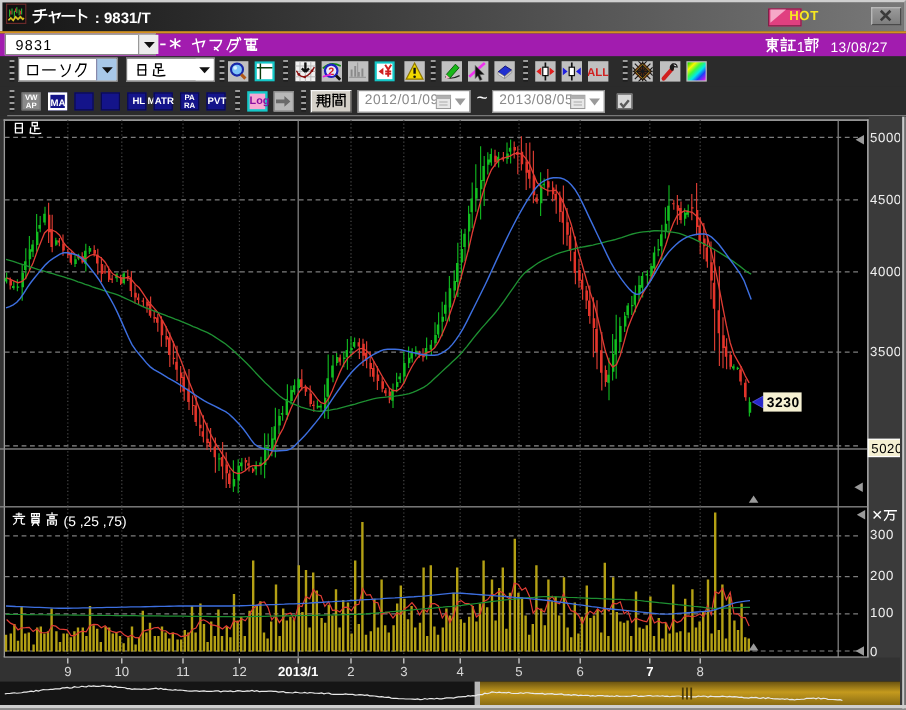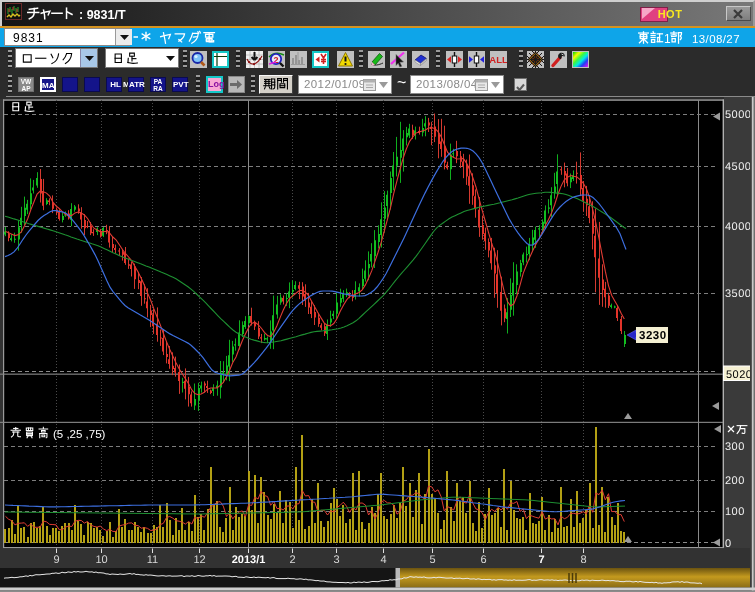--- a/index.html
+++ b/index.html
@@ -36,21 +36,21 @@
       </svg>
 <div class="abs" style="left:638px;top:5px;width:28px;height:14.5px;background:#e04080;border:1px solid #802048;">
         <div class="abs" style="left:1px;top:0;width:0;height:0;border-left:13px solid #f6a8c8;border-bottom:11px solid transparent"></div>
         <div class="abs" style="left:13px;top:0px;width:32px;text-align:center;font-size:11px;font-weight:bold;color:#f8e820;letter-spacing:0.5px">HOT</div>
       </div>
 <div class="abs" style="left:724px;top:4px;width:25px;height:15px;background:linear-gradient(#9a9a9a,#7e7e7e);border:1px solid #4a4a4a;border-top-color:#c8c8c8;border-left-color:#c8c8c8"><svg width="23" height="13">
           <path d="M7 2 L15 10 M15 2 L7 10" stroke="#3a3a3a" stroke-width="2.2"></path>
         </svg></div>
 </div>
 <div class="abs" style="left:0;top:25.5px;width:755px;height:2px;background:#d39220"></div>
-<div class="abs" style="left:0;top:27.5px;width:755px;height:19.5px;background:#0ea5e9">
+<div class="abs" style="left:0;top:27.5px;width:755px;height:19.5px;background:#a21caf">
 <div class="abs" style="left:4px;top:0px;width:126px;height:18px;background:#fff;border:1px solid #888">
         <div class="abs" style="left:8px;top:2px;font-size:12px;color:#000;letter-spacing:1px">9831</div>
         <div class="abs" style="left:110px;top:0px;width:17px;height:16px;background:#ececec;border-left:1px solid #999"><svg width="17" height="16">
             <path d="M4 6 L8.5 11 L13 6 Z" fill="#111"></path>
           </svg></div>
       </div>
 <svg class="abs" style="left:133px;top:1.5px" width="100" height="17" viewBox="0 0 100 17">
         <path d="M0.5,8 H5" stroke="#fff" stroke-width="1.5"></path>
         <g transform="translate(7,2) scale(0.75)" stroke="#fff" fill="none" stroke-width="1.87" stroke-linecap="square">
           <g transform="translate(0.0,0)">
@@ -337,21 +337,21 @@
           <rect x="0.5" y="1.5" width="12" height="11" fill="#e8e8e8" stroke="#9a9a9a"></rect>
           <rect x="0.5" y="1.5" width="12" height="3" fill="#b0b0b0"></rect>
           <path d="M3 7 H10 M3 9.5 H10" stroke="#aaa"></path>
         </svg>
         <svg class="abs" style="left:79px;top:4px" width="11" height="10">
           <path d="M1 2 L5.5 8 L10 2 Z" fill="#9a9a9a"></path>
         </svg>
       </div>
 <div class="abs" style="left:397px;top:2px;color:#fff;font-size:16px">~</div>
 <div class="abs" style="left:410px;top:3.5px;width:94px;height:18.5px;background:#fff;border:1px solid #8a8a8a;color:#8a8a8a">
-        <div class="abs" style="left:5px;top:2px;font-size:11.5px;letter-spacing:0.4px">2013/08/04</div>
+        <div class="abs" style="left:5px;top:2px;font-size:11.5px;letter-spacing:0.4px">2013/08/05</div>
         <svg class="abs" style="left:64px;top:2px" width="13" height="13">
           <rect x="0.5" y="1.5" width="12" height="11" fill="#e8e8e8" stroke="#9a9a9a"></rect>
           <rect x="0.5" y="1.5" width="12" height="3" fill="#b0b0b0"></rect>
           <path d="M3 7 H10 M3 9.5 H10" stroke="#aaa"></path>
         </svg>
         <svg class="abs" style="left:79px;top:4px" width="11" height="10">
           <path d="M1 2 L5.5 8 L10 2 Z" fill="#9a9a9a"></path>
         </svg>
       </div>
 <div class="abs" style="left:514px;top:6px;width:13px;height:13px;background:#d8d8d8;border:1px solid #707070"><svg width="11" height="11">

